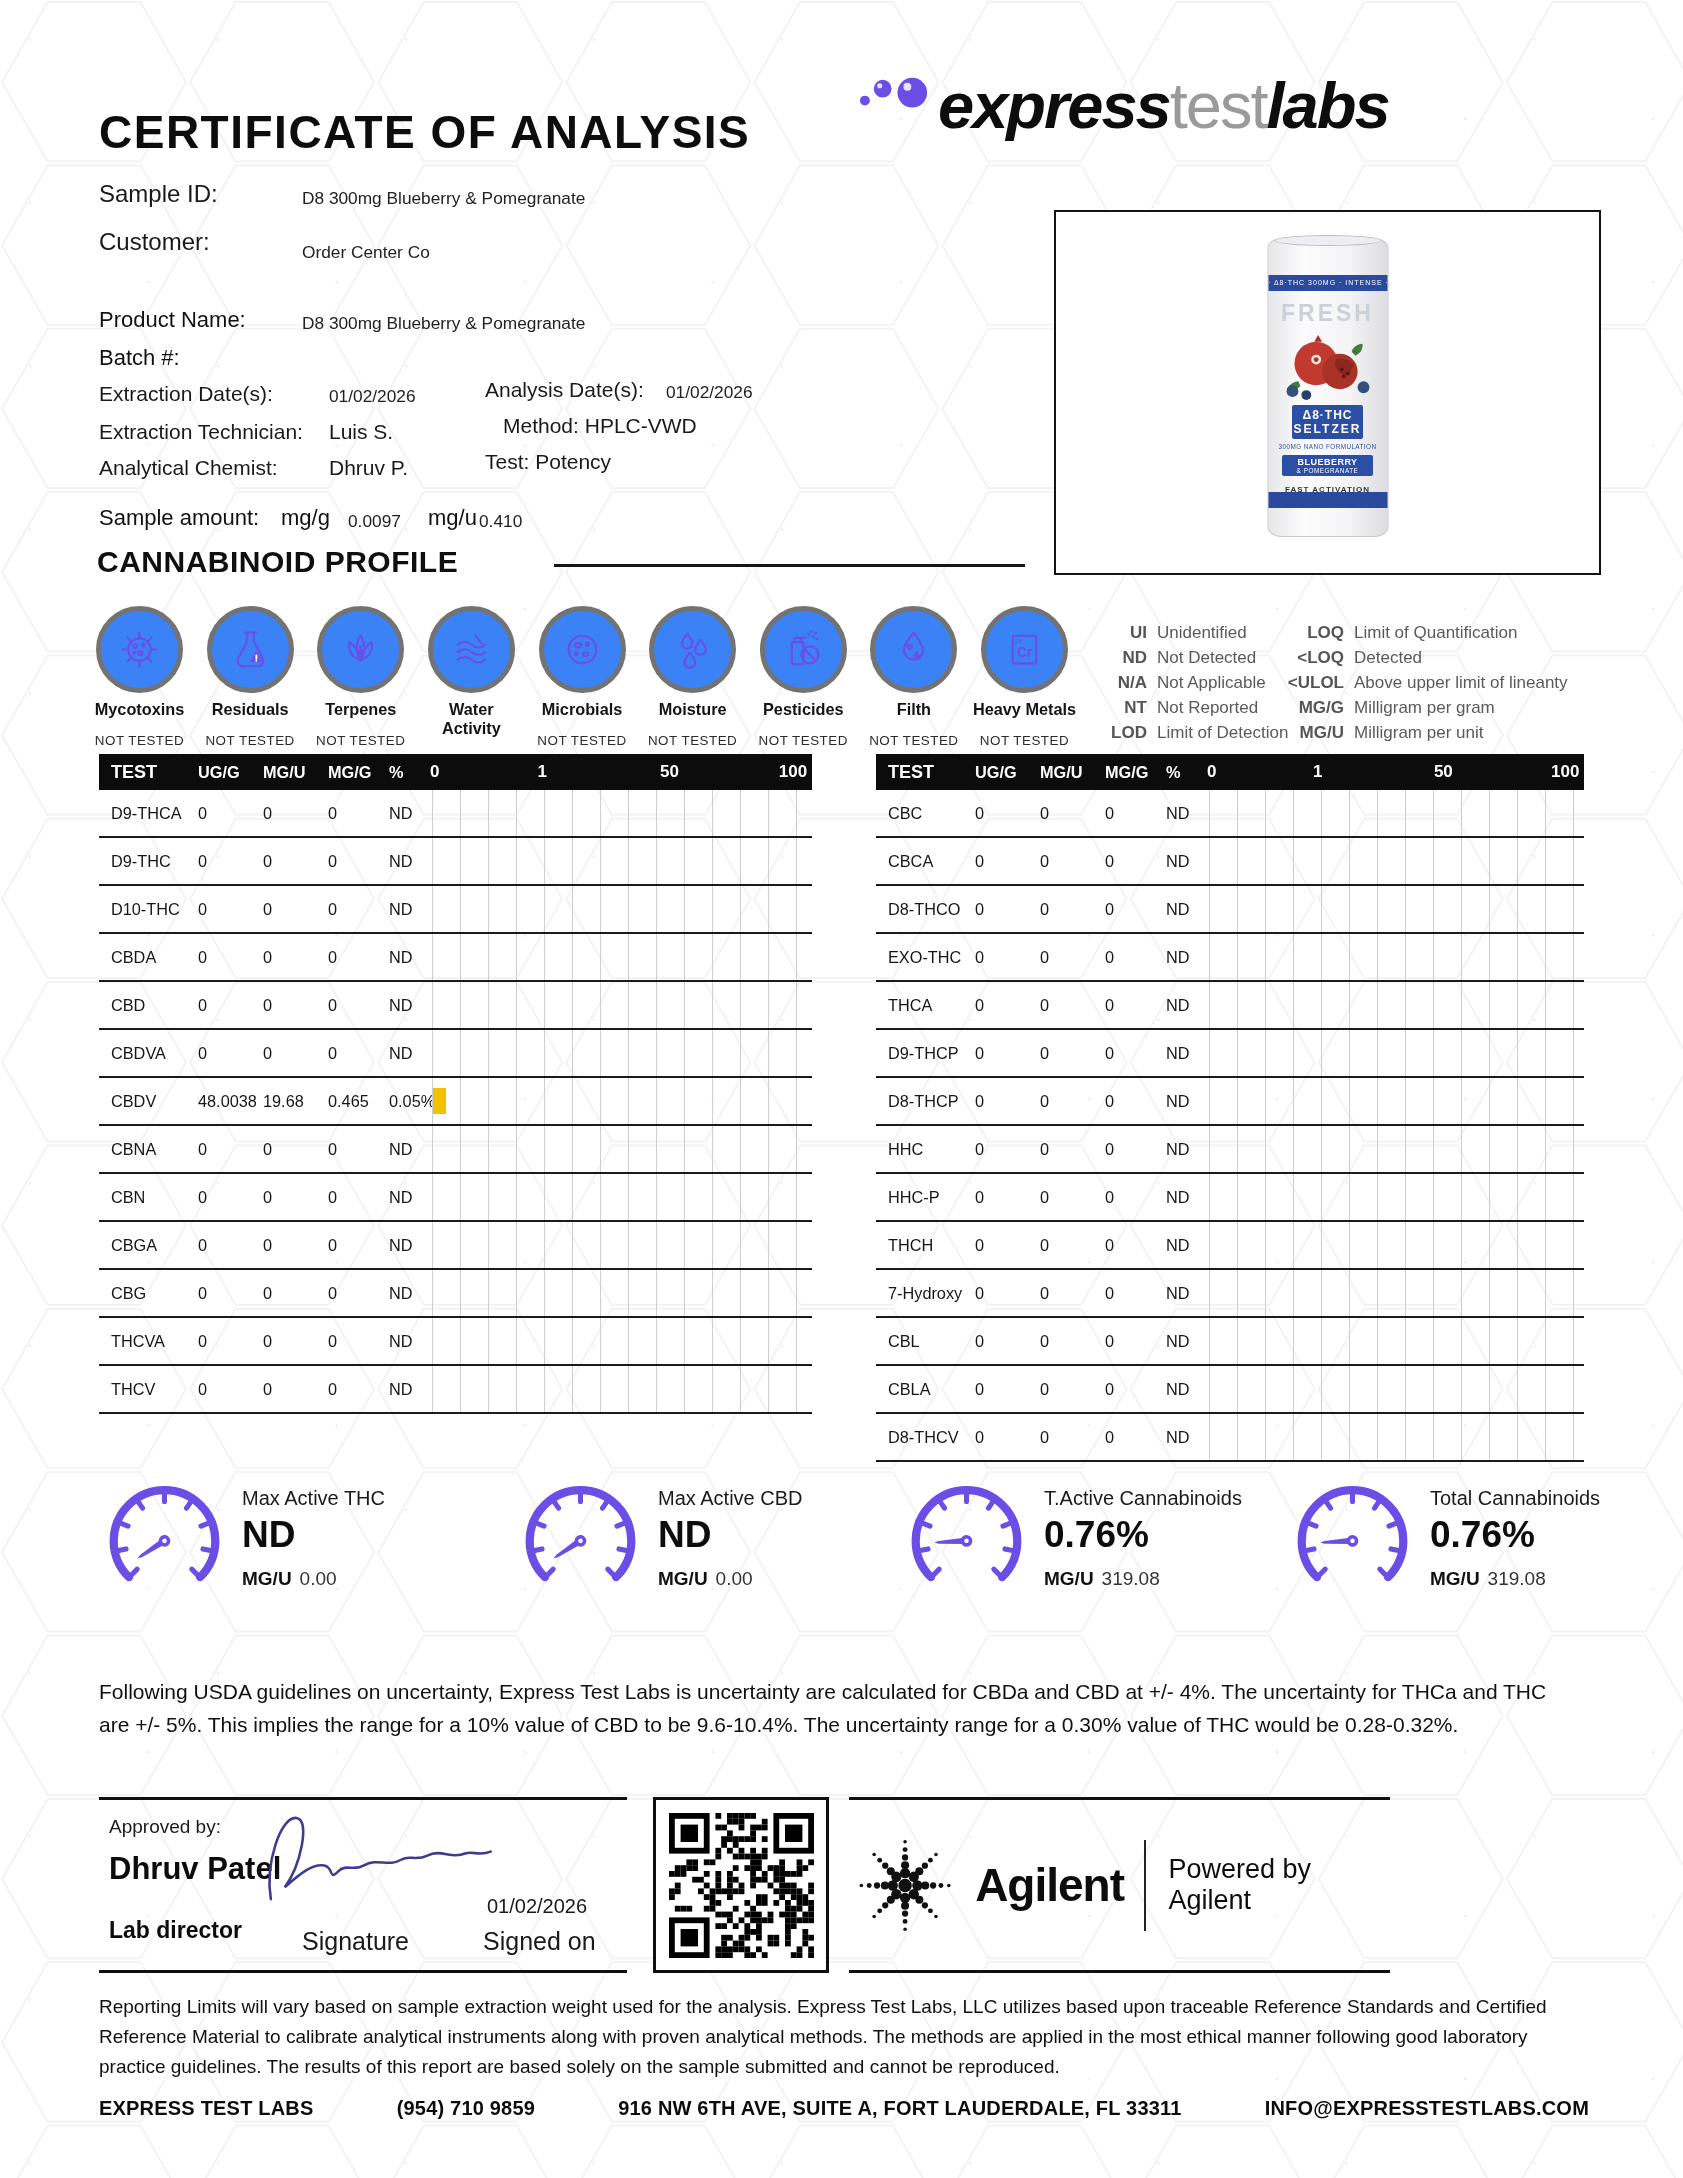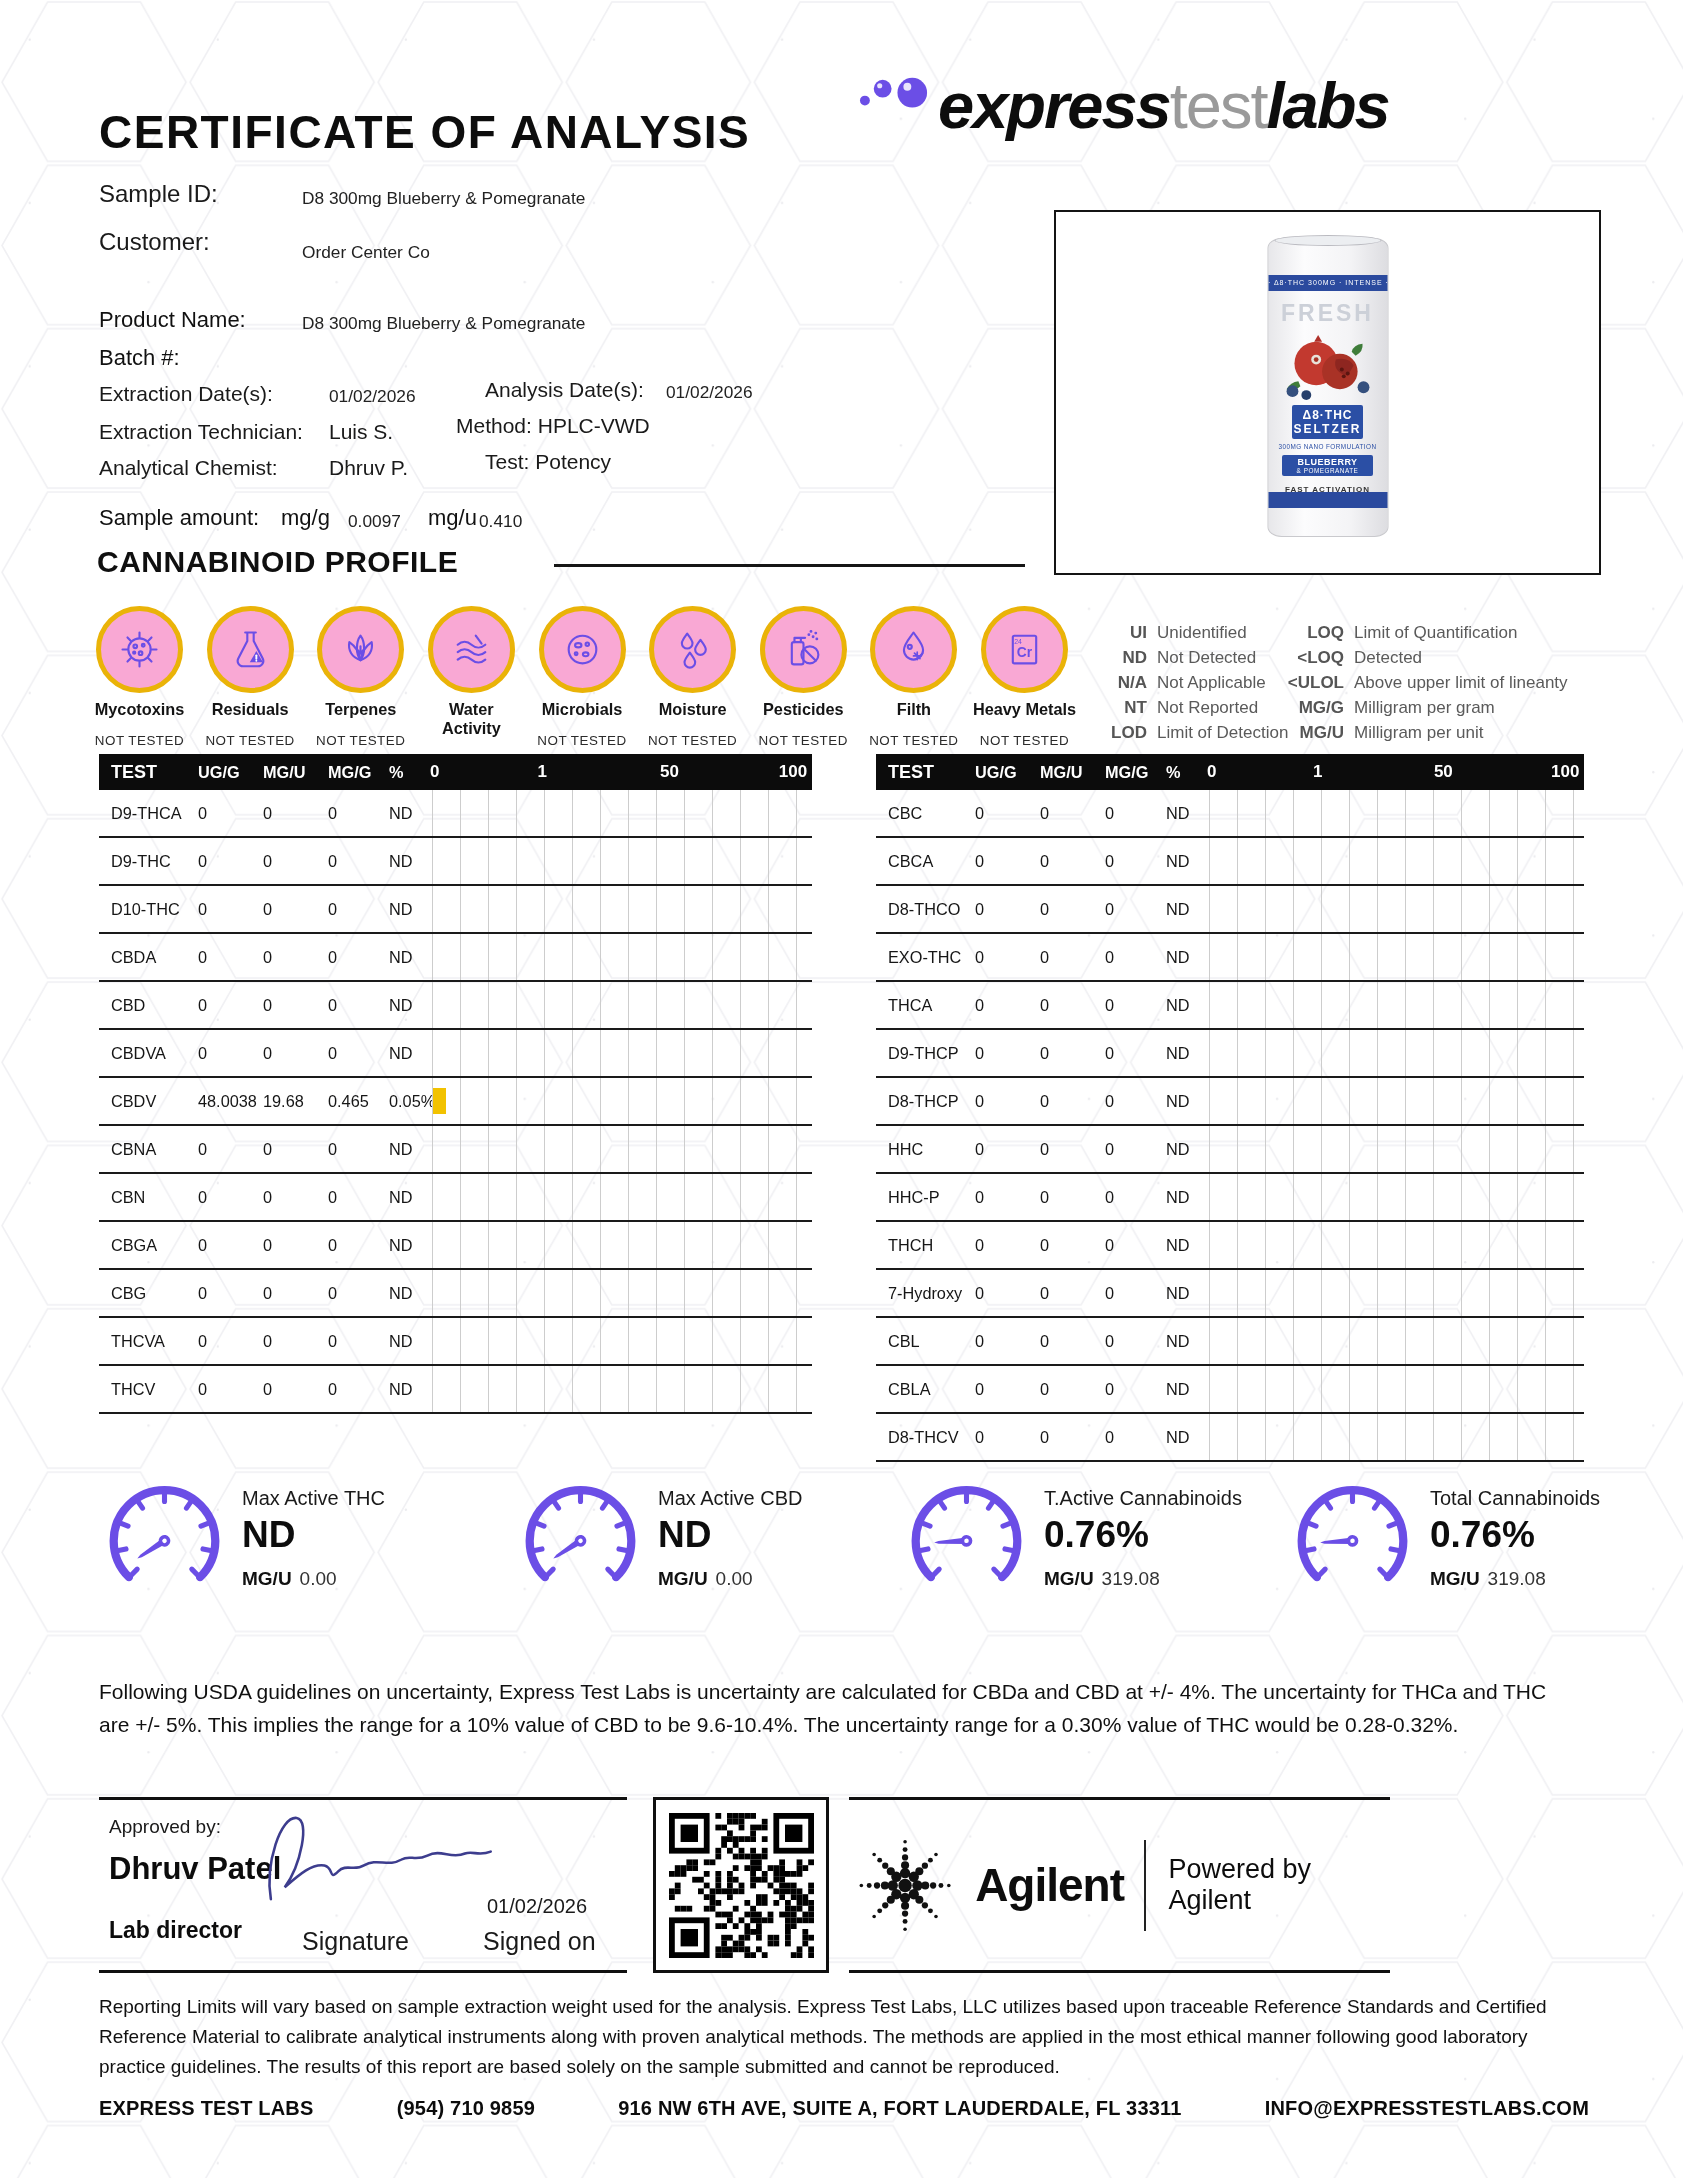--- a/index.html
+++ b/index.html
@@ -37,22 +37,22 @@
   .can-sub{position:absolute;left:0;right:0;text-align:center;color:#2b4fa5;font-size:6.4px;letter-spacing:0.4px;}
   .can-fast{position:absolute;left:0;right:0;text-align:center;color:#333;font-weight:800;font-size:8px;letter-spacing:1px;}
 
   
   .sec-title{font-size:30px;font-weight:800;letter-spacing:0.5px;color:#0f0f0f;}
   .sec-rule{background:#161616;height:3px;}
 
   
   .nt-row{display:flex;justify-content:space-between;}
   .nt-item{width:105px;text-align:center;}
-  .nt-circle{width:77px;height:77px;border:5px solid #eab308;border-radius:50%;margin:0 auto;
-       display:flex;align-items:center;justify-content:center;background:#f9a8d4;}
+  .nt-circle{width:77px;height:77px;border:5px solid #737373;border-radius:50%;margin:0 auto;
+       display:flex;align-items:center;justify-content:center;background:#3b82f6;}
   .nt-name{font-size:16.3px;font-weight:700;color:#141414;margin-top:7px;}
   .nt-status{font-size:13.4px;color:#2b2b2b;margin-top:14px;letter-spacing:0.5px;}
 
   
   .lg-row{display:flex;height:25px;align-items:center;}
   .lg-term{font-weight:700;color:#555;font-size:17px;text-align:right;}
   .lg-def{color:#5a5a5a;font-size:17px;margin-left:10px;white-space:nowrap;}
 
   
   .ctable{position:absolute;top:754px;}
@@ -140,21 +140,21 @@
   <div class="abs z" style="left:99px;top:345px;font-size:22px;">Batch #:</div>
   <div class="abs z val" style="left:302px;top:350px;"></div>
 
   <div class="abs z lbl-md" style="left:99px;top:382px;">Extraction Date(s):</div>
   <div class="abs z val" style="left:329px;top:386px;">01/02/2026</div>
   <div class="abs z lbl-md" style="left:485px;top:378px;">Analysis Date(s):</div>
   <div class="abs z val" style="left:666px;top:382px;">01/02/2026</div>
 
   <div class="abs z lbl-md" style="left:99px;top:420px;">Extraction Technician:</div>
   <div class="abs z lbl-md" style="left:329px;top:420px;">Luis S.</div>
-  <div class="abs z lbl-md" style="left:456px;top:414px;">
+  <div class="abs z lbl-md" style="left:503px;top:414px;">
     <span>Method:</span>
     <span>HPLC-VWD</span>
   </div>
 
   <div class="abs z lbl-md" style="left:99px;top:456px;">Analytical Chemist:</div>
   <div class="abs z lbl-md" style="left:329px;top:456px;">Dhruv P.</div>
   <div class="abs z lbl-md" style="left:485px;top:450px;">
     <span>Test:</span>
     <span>Potency</span>
   </div>

